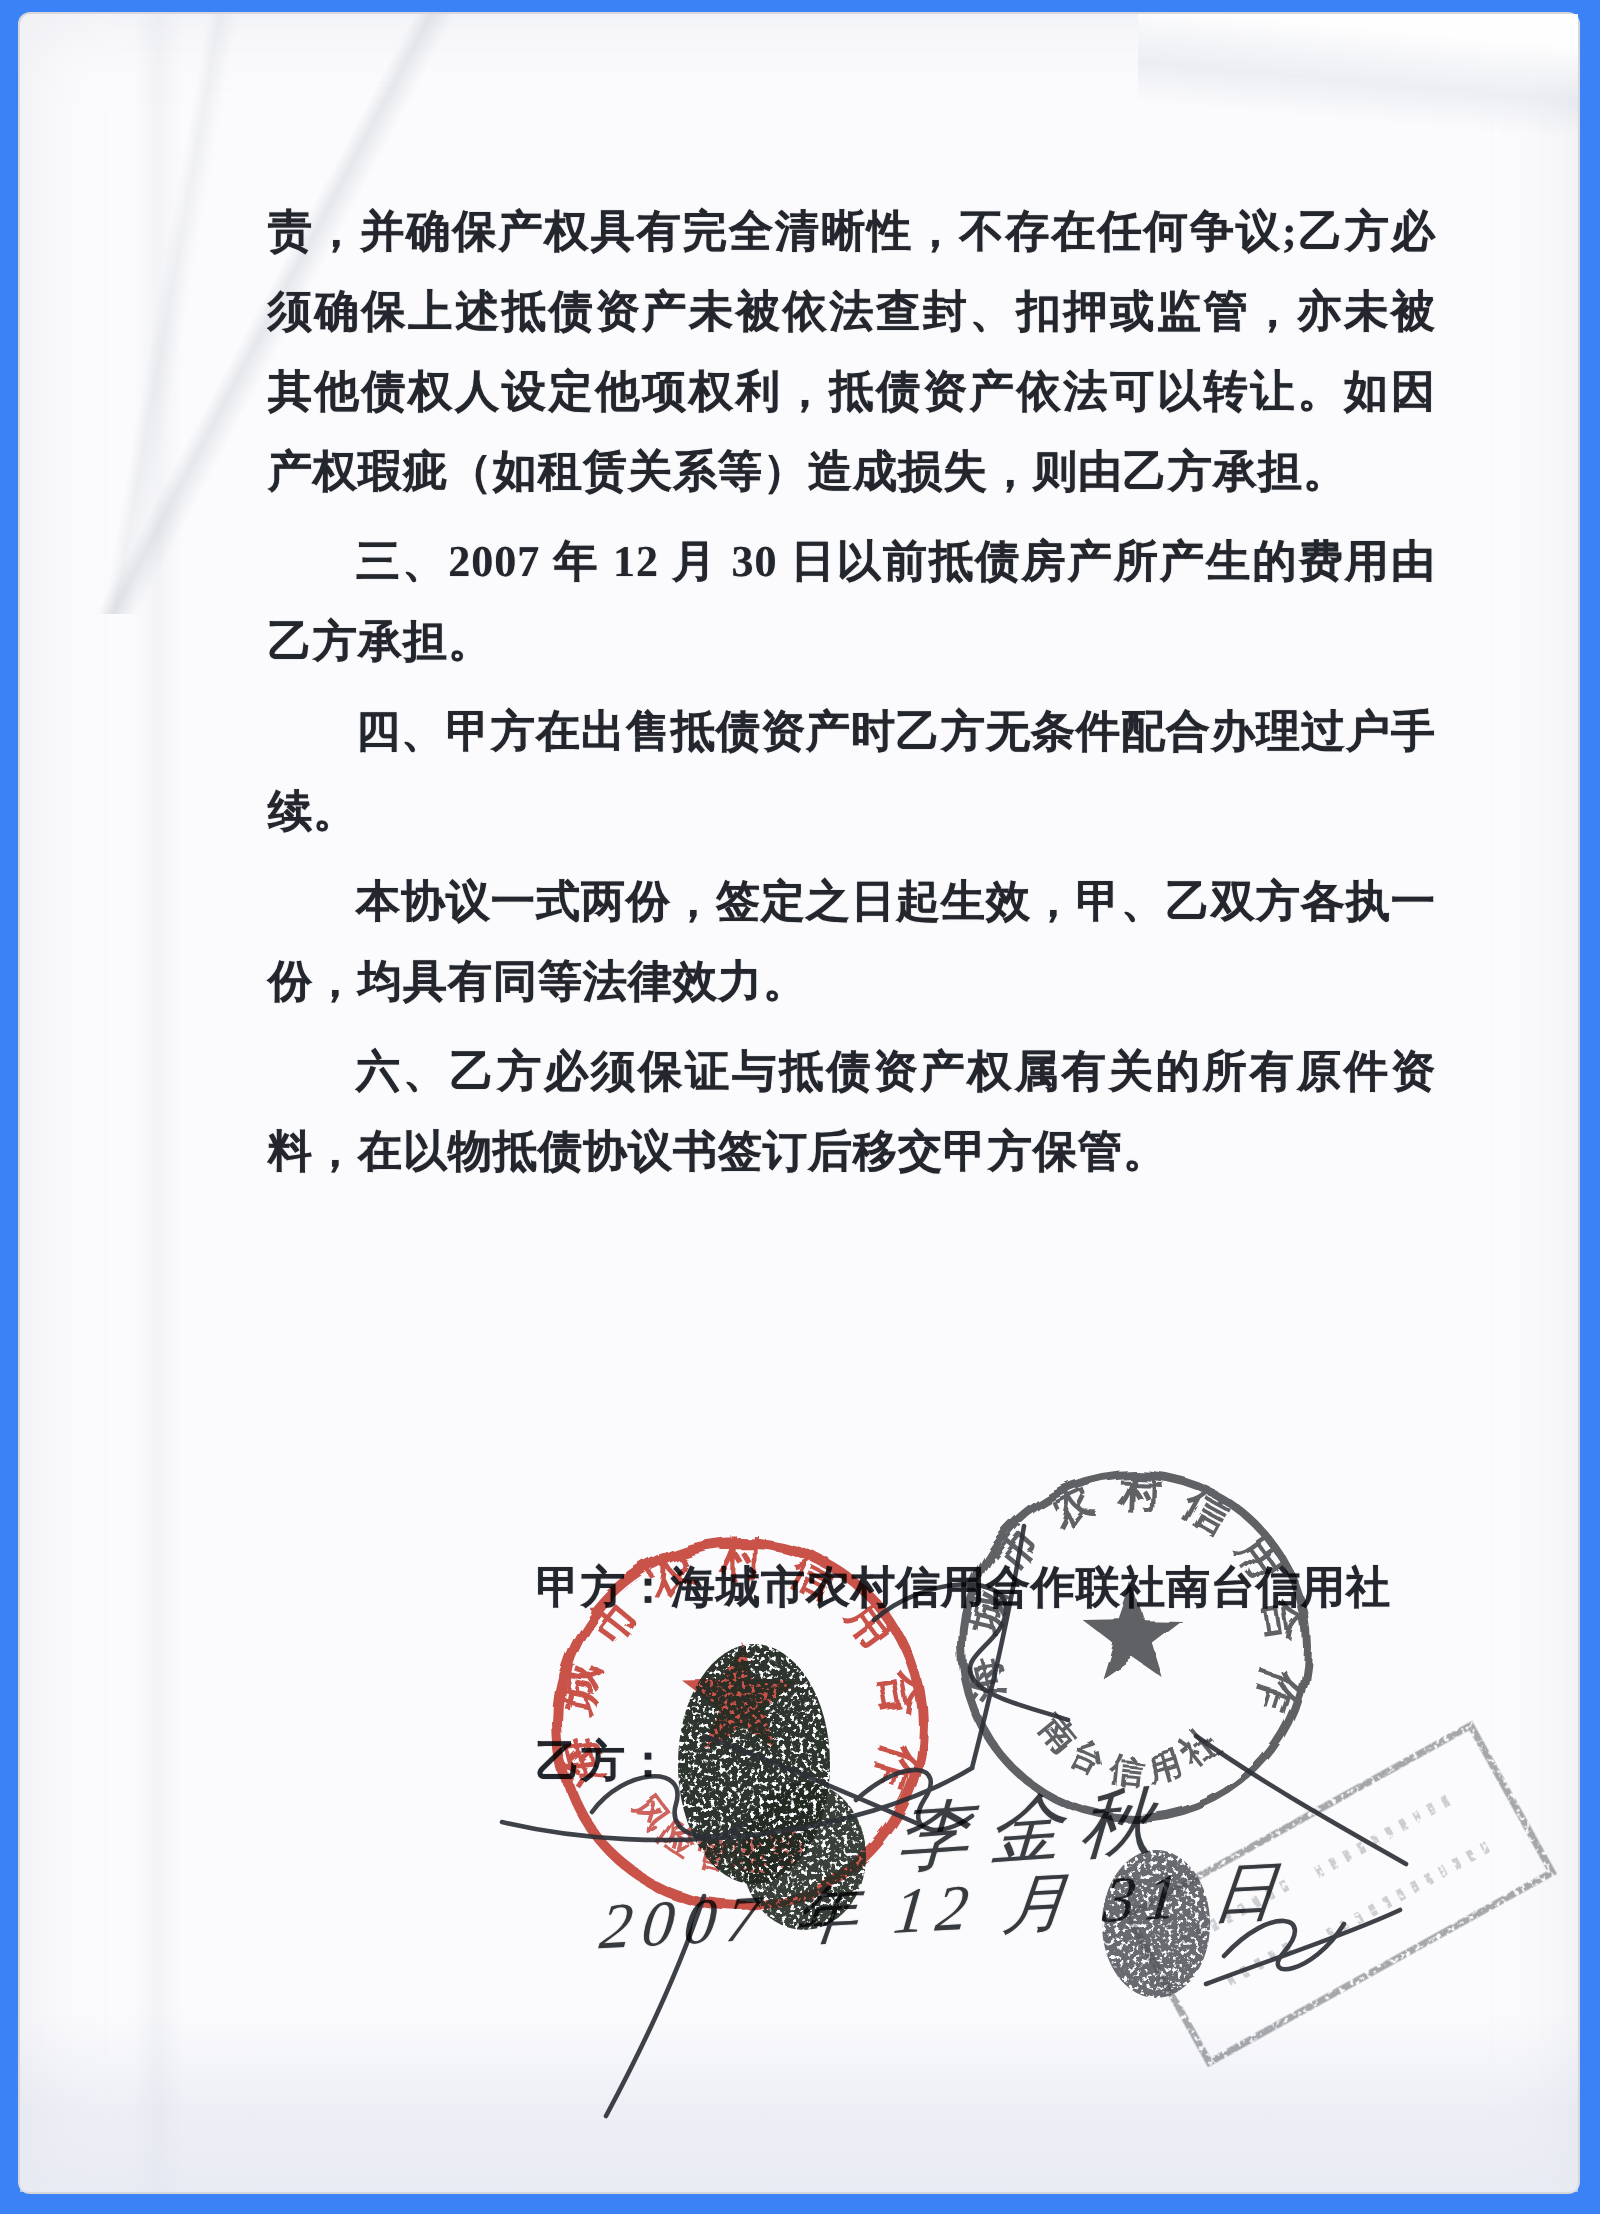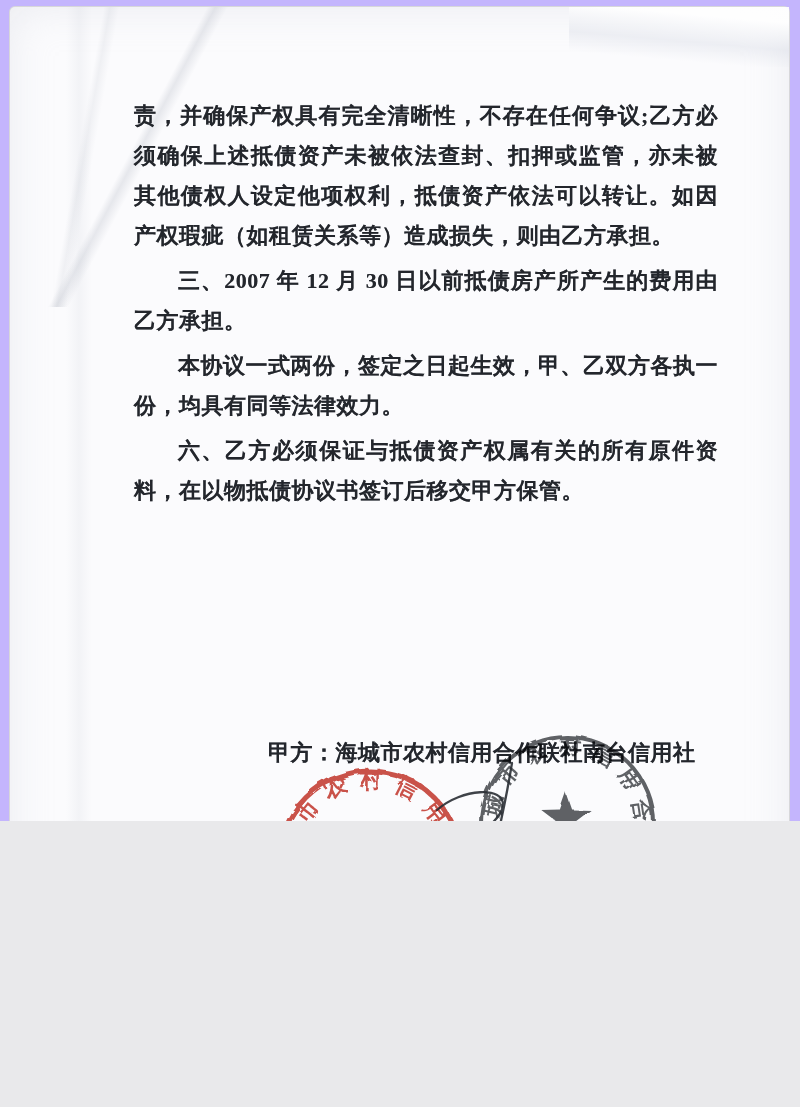--- a/index.html
+++ b/index.html
@@ -1,18 +1,18 @@
 <!DOCTYPE html>
 <html><head>
 <meta charset="utf-8">
 <style>
   html,body{margin:0;padding:0;background:#e9e9eb;}
   .photo{
-    position:relative;width:800px;height:821px;overflow:hidden;
-    background:#c4b5fd;font-family:"Liberation Serif","DejaVu Serif",serif;
+    position:relative;width:800px;height:1107px;overflow:hidden;
+    background:#3b82f6;font-family:"Liberation Serif","DejaVu Serif",serif;
   }
   .paper{
     position:absolute;left:10px;top:7px;width:779px;height:1089px;
     background:#fbfbfd;border-radius:5px;
     box-shadow:0 0 0 1px #d7d7da, inset 0 0 40px rgba(205,208,218,.35);
   }
   
   .crease-tl{
     position:absolute;left:0;top:0;width:260px;height:300px;
     background:
@@ -37,21 +37,21 @@
     font-size:22px;line-height:40px;letter-spacing:.5px;
     color:#23262c;font-weight:600;text-align:justify;
     text-shadow:0 0 .5px rgba(35,40,48,.55);
   }
   .doc-text p{margin:0 0 5px 0;}
   .doc-text p.item{text-indent:2em;}
   .party-line{
     position:absolute;font-size:22px;font-weight:600;color:#23262c;
     letter-spacing:.5px;text-shadow:0 0 .5px rgba(35,40,48,.55);white-space:nowrap;
   }
-  .party-a{left:268px;top:738px;font-family:Liberation Mono, monospace;}
+  .party-a{left:268px;top:779px;font-family:Liberation Mono, monospace;}
   .party-b{left:268px;top:866px;}
   
   .hand{
     position:absolute;color:#2a2d33;font-style:italic;white-space:nowrap;
     text-shadow:0 0 .6px rgba(40,44,52,.5);
   }
   .sig-name{left:448px;top:890px;font-size:37px;letter-spacing:9px;
     transform:rotate(-4deg) skewX(-7deg);opacity:.92;}
   .hand-date{left:300px;top:933px;font-size:32px;letter-spacing:5px;
     transform:rotate(-3deg) skewX(-9deg);opacity:.94;}
@@ -68,20 +68,21 @@
   <div class="paper">
     <div class="crease-tl"></div>
     <div class="crease-tr"></div>
     <div class="crease-left"></div>
     <div class="crease-bottom"></div>
   </div>
 
   <div class="doc-text">
     <p class="cont">责，并确保产权具有完全清晰性，不存在任何争议;乙方必须确保上述抵债资产未被依法查封、扣押或监管，亦未被其他债权人设定他项权利，抵债资产依法可以转让。如因产权瑕疵（如租赁关系等）造成损失，则由乙方承担。</p>
     <p class="item">三、2007 年 12 月 30 日以前抵债房产所产生的费用由乙方承担。</p>
+    <p class="item">四、甲方在出售抵债资产时乙方无条件配合办理过户手续。</p>
     <p class="item">本协议一式两份，签定之日起生效，甲、乙双方各执一份，均具有同等法律效力。</p>
     <p class="item">六、乙方必须保证与抵债资产权属有关的所有原件资料，在以物抵债协议书签订后移交甲方保管。</p>
   </div>
 
   <div class="party-line party-a">甲方：海城市农村信用合作联社南台信用社</div>
   <div class="party-line party-b">乙方：</div>
 
   <div class="hand sig-name">李金秋</div>
   <div class="hand hand-date">2007 年 12 月 31 日</div>
 

